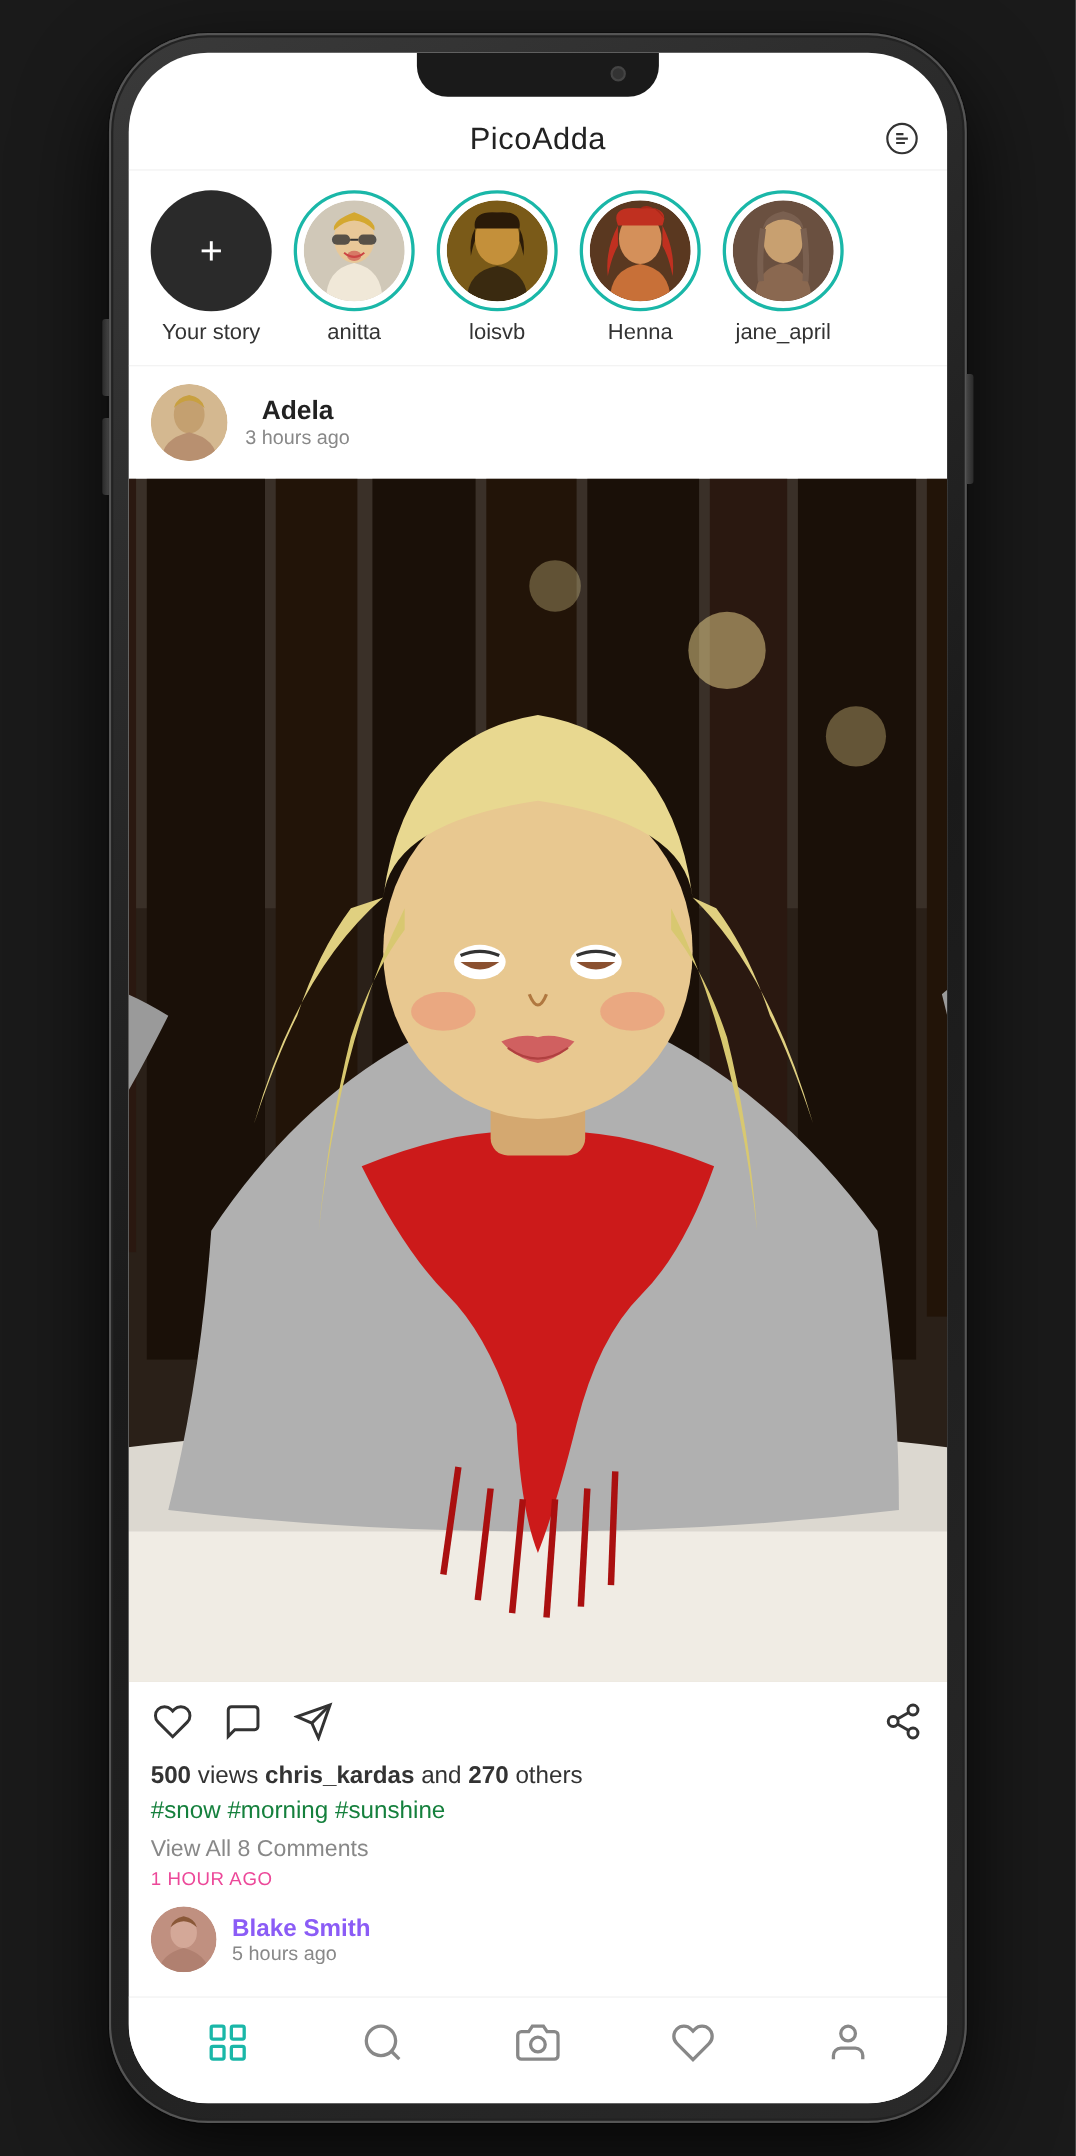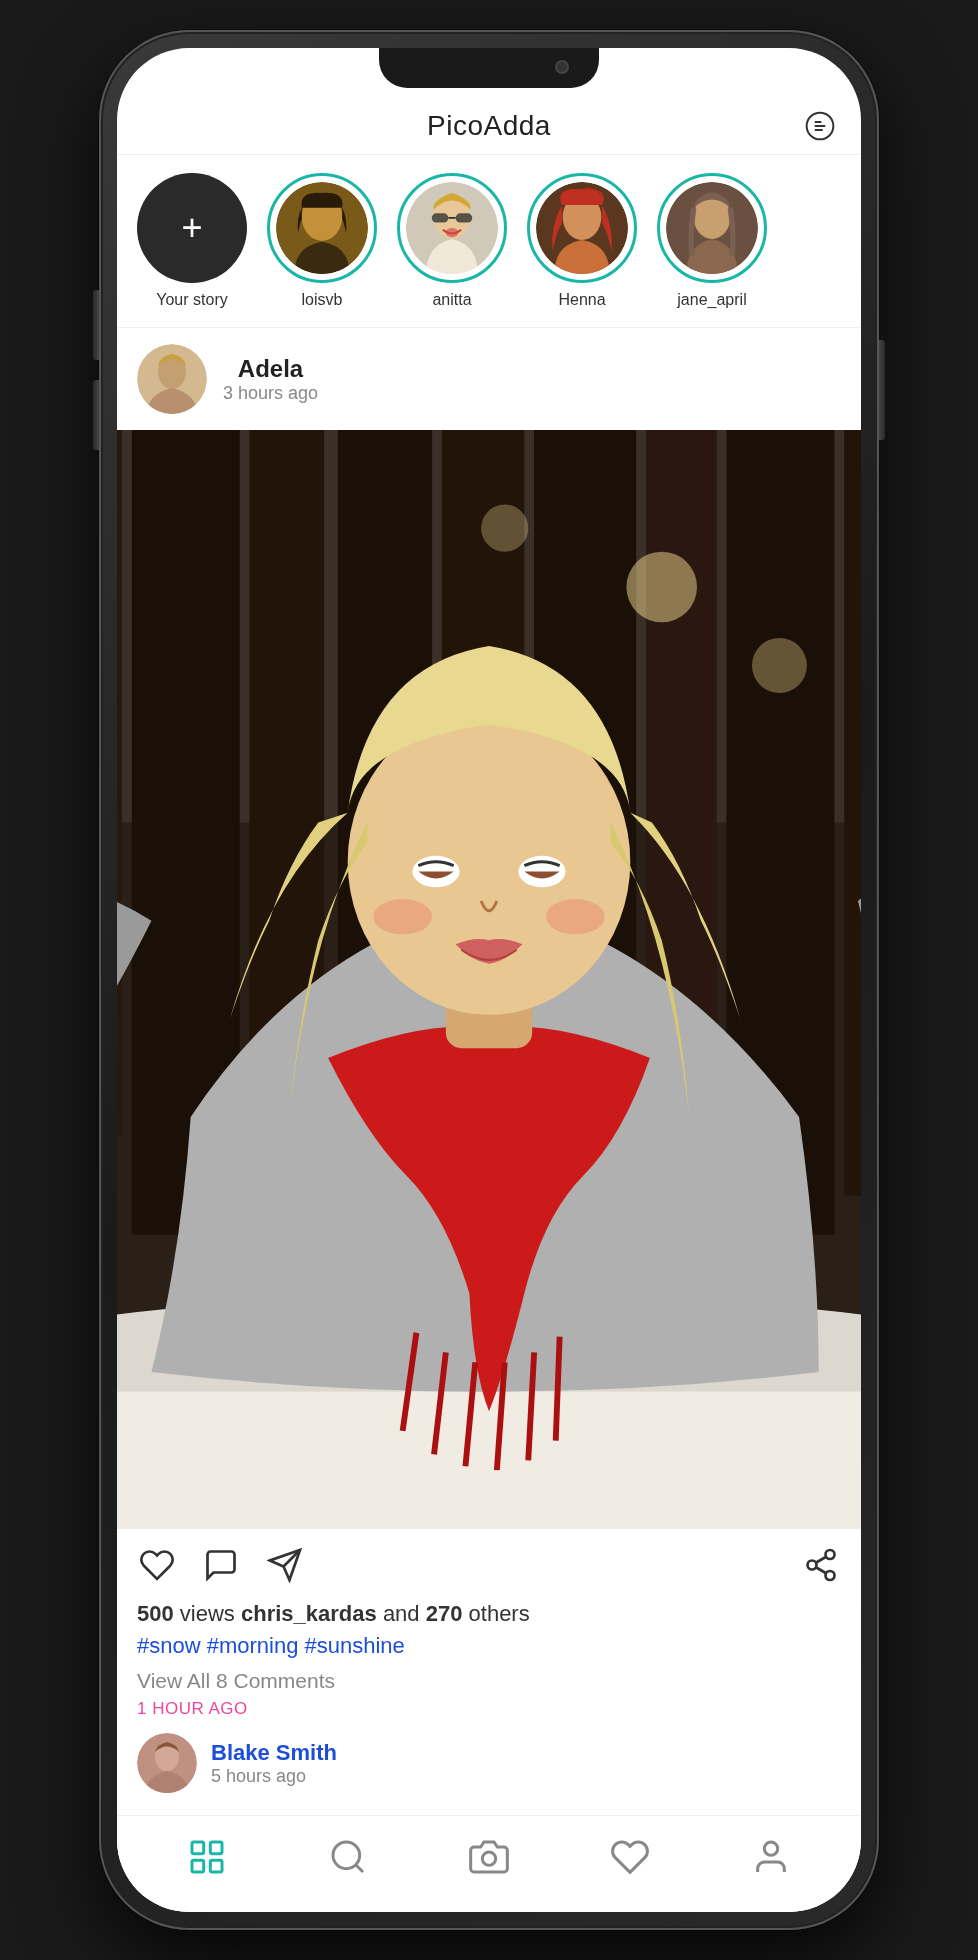--- a/index.html
+++ b/index.html
@@ -187,21 +187,21 @@
       align-items: center;
       justify-content: center;
     }
     .add-plus {
       color: white;
       font-size: 36px;
       font-weight: 300;
       line-height: 1;
     }
     .story-label {
-      font-size: 16px;
+      font-size: 20px;
       color: #333;
       text-align: left;
       white-space: nowrap;
     }
 
     
     .face-svg {
       width: 100%;
       height: 100%;
       border-radius: 50%;
@@ -265,21 +265,21 @@
       flex-shrink: 0;
     }
     .views-likes {
       font-size: 22px;
       color: #333;
       margin-bottom: 6px;
     }
     .views-likes strong { font-weight: 700; }
     .hashtags {
       font-size: 22px;
-      color: #1d4ed8;
+      color: #15803d;
       margin-bottom: 10px;
     }
     .view-comments {
       font-size: 21px;
       color: #888;
       margin-bottom: 6px;
     }
     .time-ago {
       font-size: 17px;
       color: #ec4899;
@@ -294,21 +294,21 @@
       padding-bottom: 10px;
     }
     .commenter-avatar {
       width: 60px;
       height: 60px;
       border-radius: 50%;
       overflow: hidden;
       flex-shrink: 0;
     }
     .commenter-info { display: flex; flex-direction: column; }
-    .commenter-name { font-size: 22px; font-weight: 600; color: #1d4ed8; }
+    .commenter-name { font-size: 22px; font-weight: 600; color: #8b5cf6; }
     .commenter-time { font-size: 18px; color: #888; }
 
     
     .bottom-nav {
       display: flex;
       align-items: center;
       justify-content: space-around;
       padding: 16px 20px 30px;
       border-top: 1px solid #f0f0f0;
       background: #fff;
@@ -355,38 +355,20 @@
           </div>
         </div>
 
         <div class="stories-section">
 
           <div class="story-item">
             <div class="story-avatar-add">
               <span class="add-plus">+</span>
             </div>
             <span class="story-label">Your story</span>
-          </div>
-
-          <div class="story-item">
-            <div class="story-avatar-ring">
-              <div class="story-avatar-inner">
-                <svg class="face-svg" viewBox="0 0 100 100">
-                  <rect width="100" height="100" fill="#7a5a18"></rect>
-
-                  <ellipse cx="50" cy="38" rx="22" ry="26" fill="#c4903a"></ellipse>
-                  <path d="M20 100 Q20 70 50 65 Q80 70 80 100Z" fill="#3a2a10"></path>
-
-                  <path d="M28 28 Q25 10 50 12 Q75 10 72 28" fill="#2a1a08"></path>
-                  <path d="M28 28 Q22 40 24 55 Q26 45 28 40" fill="#2a1a08"></path>
-                  <path d="M72 28 Q78 40 76 55 Q74 45 72 40" fill="#2a1a08"></path>
-                </svg>
-              </div>
-            </div>
-            <span class="story-label">loisvb</span>
           </div>
 
           <div class="story-item">
             <div class="story-avatar-ring">
               <div class="story-avatar-inner">
                 <svg class="face-svg" viewBox="0 0 100 100">
                   <rect width="100" height="100" fill="#d0c8b8"></rect>
                   <ellipse cx="50" cy="38" rx="20" ry="24" fill="#e8c898"></ellipse>
                   <path d="M22 100 Q22 68 50 62 Q78 68 78 100Z" fill="#f0e8d8"></path>
 
@@ -395,20 +377,38 @@
                   <line x1="46" y1="39" x2="54" y2="39" stroke="#333" stroke-width="2"></line>
 
                   <path d="M30 30 Q50 10 70 30 Q72 20 50 12 Q28 20 30 30Z" fill="#d4a830"></path>
 
                   <path d="M40 52 Q50 60 60 52" fill="none" stroke="#c44" stroke-width="2"></path>
                   <ellipse cx="50" cy="55" rx="7" ry="5" fill="#c44" opacity="0.6"></ellipse>
                 </svg>
               </div>
             </div>
             <span class="story-label">anitta</span>
+          </div>
+
+          <div class="story-item">
+            <div class="story-avatar-ring">
+              <div class="story-avatar-inner">
+                <svg class="face-svg" viewBox="0 0 100 100">
+                  <rect width="100" height="100" fill="#7a5a18"></rect>
+
+                  <ellipse cx="50" cy="38" rx="22" ry="26" fill="#c4903a"></ellipse>
+                  <path d="M20 100 Q20 70 50 65 Q80 70 80 100Z" fill="#3a2a10"></path>
+
+                  <path d="M28 28 Q25 10 50 12 Q75 10 72 28" fill="#2a1a08"></path>
+                  <path d="M28 28 Q22 40 24 55 Q26 45 28 40" fill="#2a1a08"></path>
+                  <path d="M72 28 Q78 40 76 55 Q74 45 72 40" fill="#2a1a08"></path>
+                </svg>
+              </div>
+            </div>
+            <span class="story-label">loisvb</span>
           </div>
 
           <div class="story-item">
             <div class="story-avatar-ring">
               <div class="story-avatar-inner">
                 <svg class="face-svg" viewBox="0 0 100 100">
                   <rect width="100" height="100" fill="#5a3820"></rect>
                   <ellipse cx="50" cy="38" rx="21" ry="25" fill="#d4905a"></ellipse>
                   <path d="M20 100 Q20 68 50 63 Q80 68 80 100Z" fill="#c87038"></path>
 

